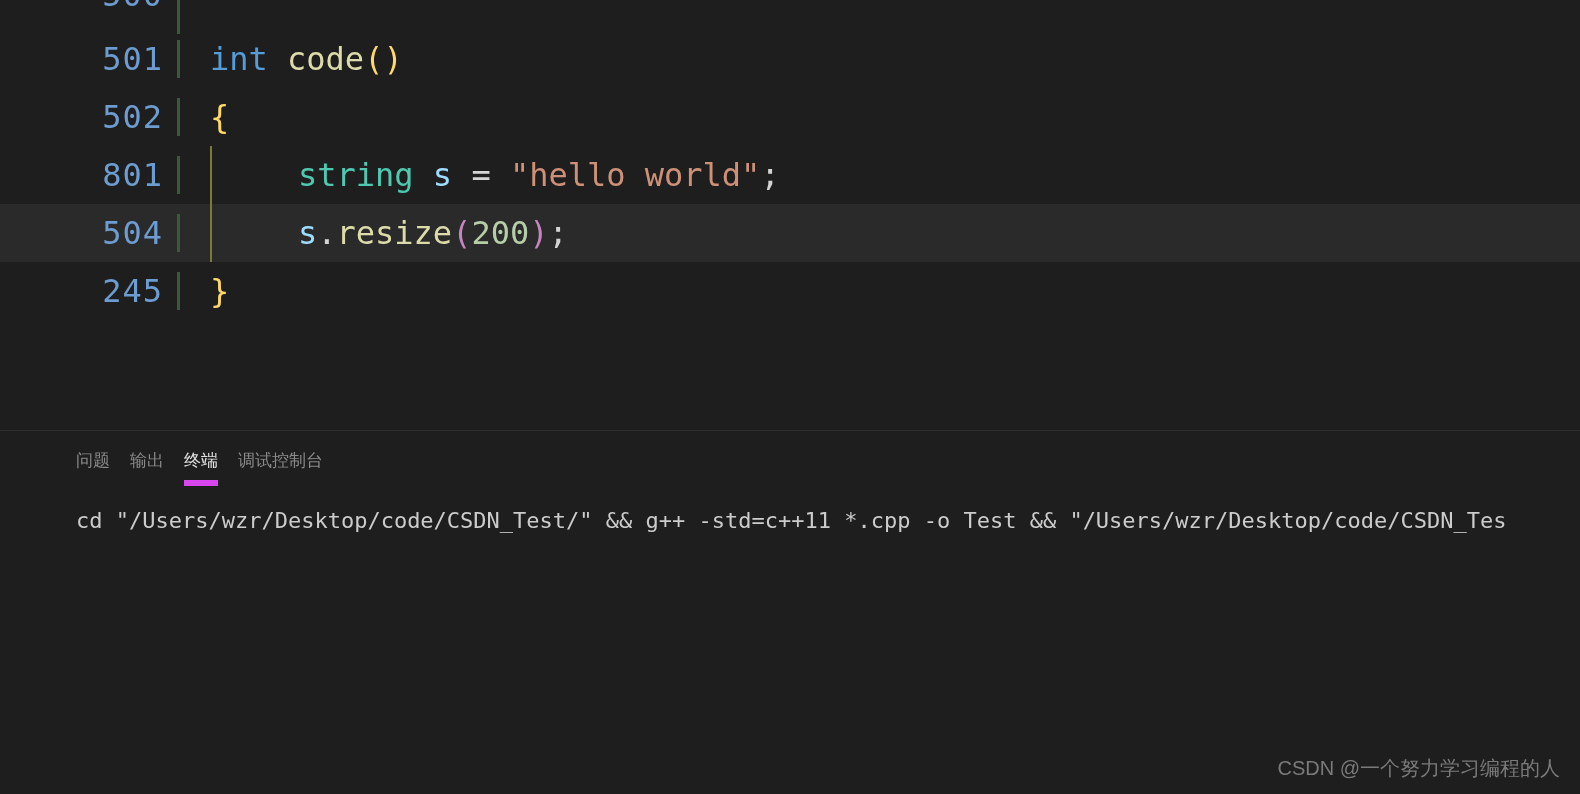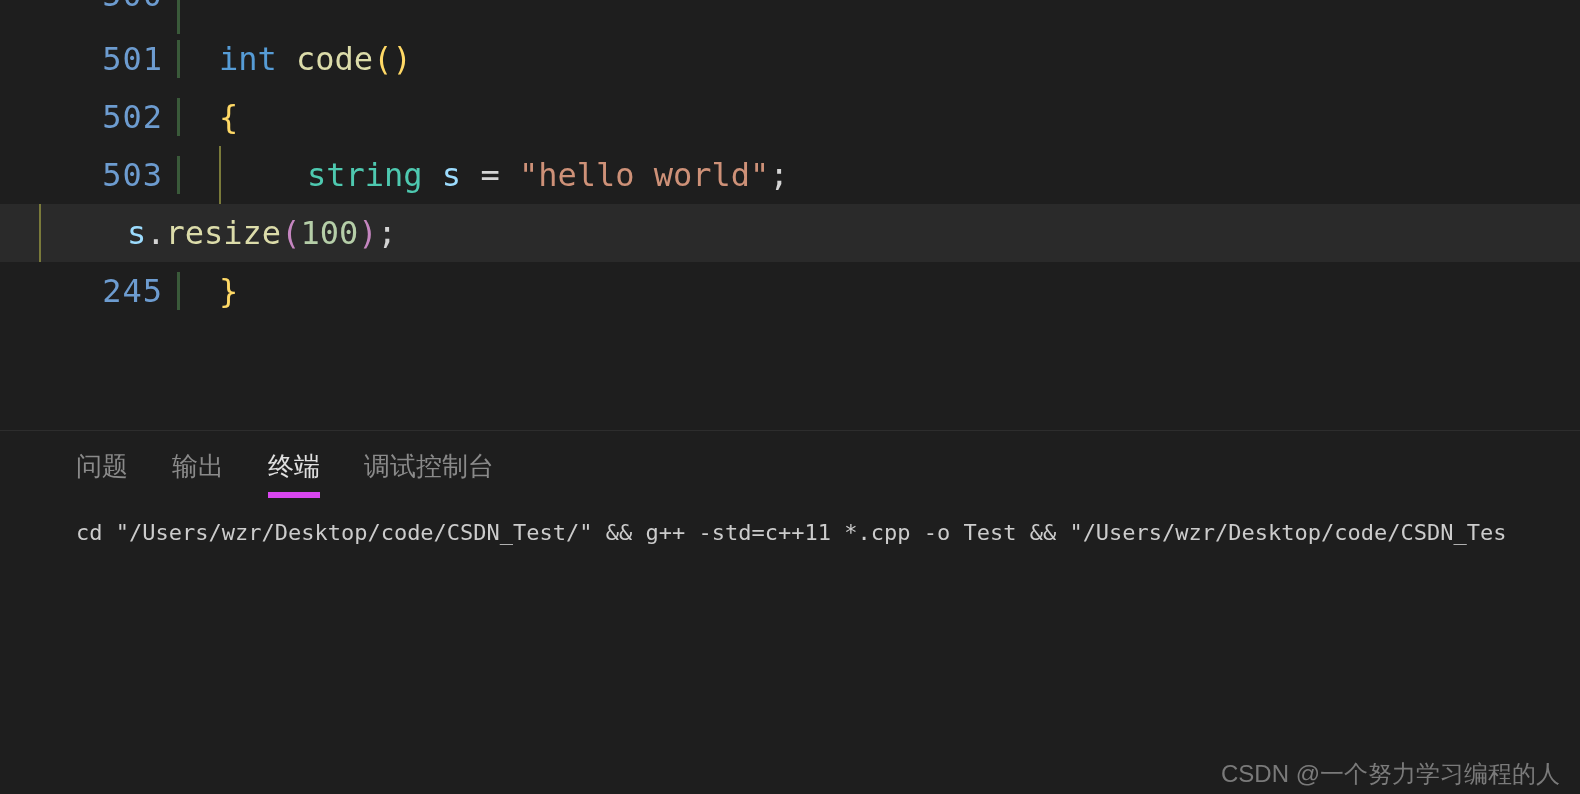--- a/index.html
+++ b/index.html
@@ -34,21 +34,21 @@
     justify-content: flex-end;
     padding-right: 14px;
     color: #6d9cd0;
     position: relative;
     border-right: 3px solid #3a5a3a;
   }
   .gutter .num { letter-spacing: 1px; }
   .gutter.first .num { position: relative; top: -20px; }
   .line:first-child { height: 30px; }
 
-  .code { padding-left: 39px; display: flex; align-items: center; }
+  .code { padding-left: 30px; display: flex; align-items: center; }
   .indent-guide {
     display: inline-block;
     width: 2px;
     height: 58px;
     background: #7a7a3a;
     margin-right: 86px;
     align-self: stretch;
   }
 
   .kw   { color: #569cd6; } 
@@ -68,23 +68,23 @@
     left: 0; right: 0;
     top: 430px;
     bottom: 0;
     border-top: 1px solid #2d2d2d;
     background: #1e1e1e;
     padding: 18px 0 0 0;
   }
 
   .tabs {
     display: flex;
-    gap: 44px;
+    gap: 20px;
     padding-left: 76px;
-    font-size: 26px;
+    font-size: 17px;
     color: #8a8a8a;
     font-family: Liberation Serif, serif;
   }
   .tab { padding-bottom: 8px; cursor: pointer; }
   .tab.active {
     color: #e0e0e0;
     border-bottom: 6px solid #d946ef;
   }
 
   .term {
@@ -110,23 +110,23 @@
     display: inline-block;
     width: 12px; height: 24px;
     background: #cccccc;
     vertical-align: -3px;
     margin-left: 4px;
   }
 
   .watermark {
     position: absolute;
     right: 20px;
-    bottom: 4px;
+    bottom: 12px;
     color: #7a7a7a;
-    font-size: 24px;
+    font-size: 20px;
     font-family: "PingFang SC","Microsoft YaHei",sans-serif;
   }
 </style>
 </head>
 <body>
 
 <div class="editor">
 
   <div class="line">
     <div class="gutter first"><span class="num">500</span></div>
@@ -137,26 +137,27 @@
     <div class="gutter"><span class="num">501</span></div>
     <div class="code"><span class="kw">int</span><span class="txt"> </span><span class="fn">code</span><span class="pn">(</span><span class="pn">)</span></div>
   </div>
 
   <div class="line">
     <div class="gutter"><span class="num">502</span></div>
     <div class="code"><span class="pn">{</span></div>
   </div>
 
   <div class="line">
-    <div class="gutter"><span class="num">503</span></div>
+    <div class="gutter"><span class="num">801</span></div>
     <div class="code"><span class="indent-guide"></span><span class="ty">string</span><span class="txt"> </span><span class="var">s</span><span class="op"> = </span><span class="str">"hello world"</span><span class="txt">;</span></div>
   </div>
 
   <div class="line current">
-    <div class="code"><span class="indent-guide"></span><span class="var">s</span><span class="dot">.</span><span class="fn">resize</span><span class="pn2">(</span><span class="num2">100</span><span class="pn2">)</span><span class="txt">;</span></div>
+    <div class="gutter"><span class="num">504</span></div>
+    <div class="code"><span class="indent-guide"></span><span class="var">s</span><span class="dot">.</span><span class="fn">resize</span><span class="pn2">(</span><span class="num2">200</span><span class="pn2">)</span><span class="txt">;</span></div>
   </div>
 
   <div class="line">
     <div class="gutter"><span class="num">245</span></div>
     <div class="code"><span class="pn">}</span></div>
   </div>
 
 </div>
 
 <div class="panel">

